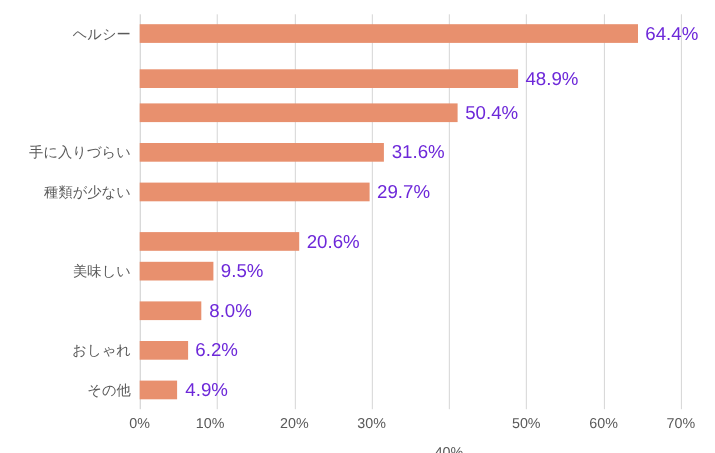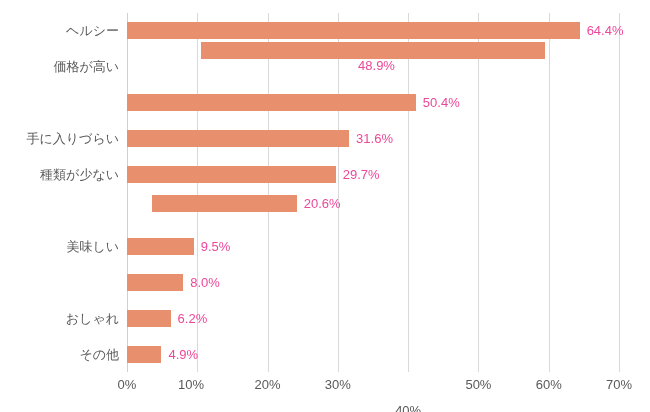--- a/index.html
+++ b/index.html
@@ -48,22 +48,22 @@
     height: 35.9px;
     display: flex;
     align-items: center;
   }
   .bar {
     height: 17px;
     background: #e8906e;
     flex: 0 0 auto;
   }
   .bar-value {
-    font-size: 13px;
-    color: #ec4899;
+    font-size: 17px;
+    color: #6d28d9;
     margin-left: 7px;
     white-space: nowrap;
     line-height: 1;
   }
 
   
   .cat-label {
     position: absolute;
     right: 650px;           
     white-space: nowrap;
@@ -107,21 +107,20 @@
     line-height: 1;
   }
 </style>
 </head>
 <body>
 
 <div id="chart-root">
 
   <div id="cat-labels">
       <div class="cat-label" style="top: 0px;">ヘルシー</div>
-      <div class="cat-label" style="top: 35.9px;">価格が高い</div>
       <div class="cat-label" style="top: 107.7px;">手に入りづらい</div>
       <div class="cat-label" style="top: 143.6px;">種類が少ない</div>
       <div class="cat-label" style="top: 215.4px;">美味しい</div>
       <div class="cat-label" style="top: 287.2px;">おしゃれ</div>
       <div class="cat-label" style="top: 323.1px;">その他</div>
     </div>
 
   <div id="plot-area">
     <div id="gridlines">
         <div class="gridline axis-zero" style="left: 0px;"></div>
@@ -131,37 +130,37 @@
         <div class="gridline" style="left: 281.143px;"></div>
         <div class="gridline" style="left: 351.429px;"></div>
         <div class="gridline" style="left: 421.714px;"></div>
         <div class="gridline" style="left: 492px;"></div>
       </div>
     <div id="bars">
         <div class="bar-row" style="top: 0px;">
           <div class="bar" title="ヘルシー 64.4%" style="width: 452.64px; background: rgb(232, 144, 110);"></div>
           <span class="bar-value">64.4%</span>
         </div>
-        <div class="bar-row" style="top: 29px; flex-direction: column;">
+        <div class="bar-row" style="top: 41px;">
           <div class="bar" title="価格が高い 48.9%" style="width: 343.697px; background: rgb(232, 144, 110);"></div>
           <span class="bar-value">48.9%</span>
         </div>
         <div class="bar-row" style="top: 71.8px;">
           <div class="bar" title="身体や肌によい 41.1%" style="width: 288.874px; background: rgb(232, 144, 110);"></div>
           <span class="bar-value">50.4%</span>
         </div>
         <div class="bar-row" style="top: 107.7px;">
           <div class="bar" title="手に入りづらい 31.6%" style="width: 222.103px; background: rgb(232, 144, 110);"></div>
           <span class="bar-value">31.6%</span>
         </div>
         <div class="bar-row" style="top: 143.6px;">
           <div class="bar" title="種類が少ない 29.7%" style="width: 208.749px; background: rgb(232, 144, 110);"></div>
           <span class="bar-value">29.7%</span>
         </div>
-        <div class="bar-row" style="top: 173px; padding-left: 25px;">
+        <div class="bar-row" style="top: 189px;">
           <div class="bar" title="美味しくない 20.6%" style="width: 144.789px; background: rgb(232, 144, 110);"></div>
           <span class="bar-value">20.6%</span>
         </div>
         <div class="bar-row" style="top: 215.4px;">
           <div class="bar" title="美味しい 9.5%" style="width: 66.7714px; background: rgb(232, 144, 110);"></div>
           <span class="bar-value">9.5%</span>
         </div>
         <div class="bar-row" style="top: 251.3px;">
           <div class="bar" title="見た目が地味 8.0%" style="width: 56.2286px; background: rgb(232, 144, 110);"></div>
           <span class="bar-value">8.0%</span>

